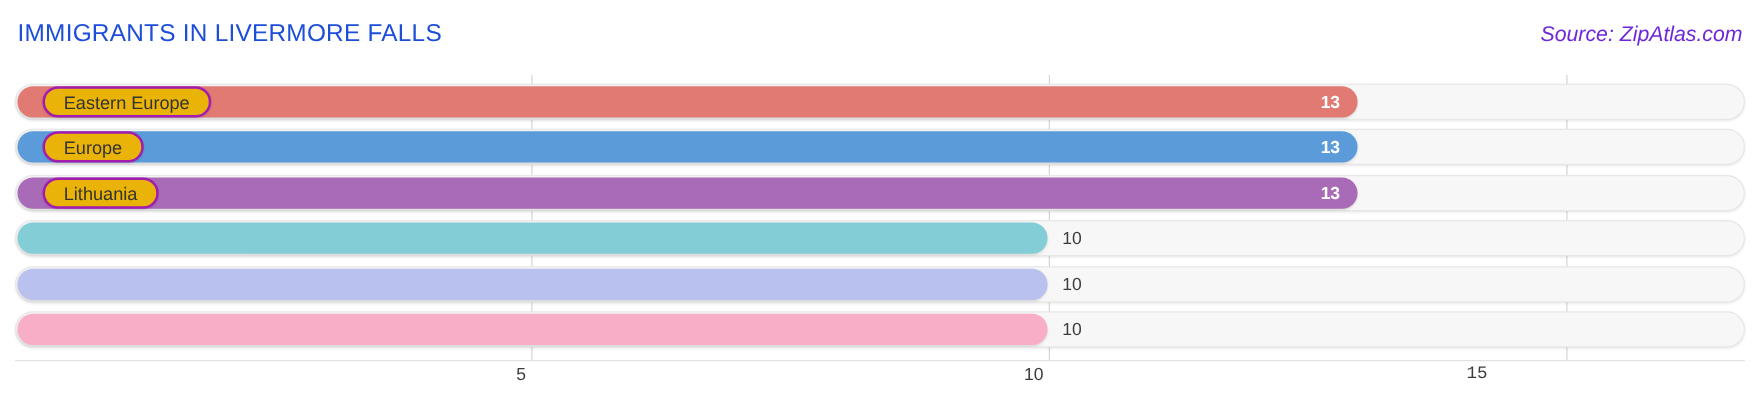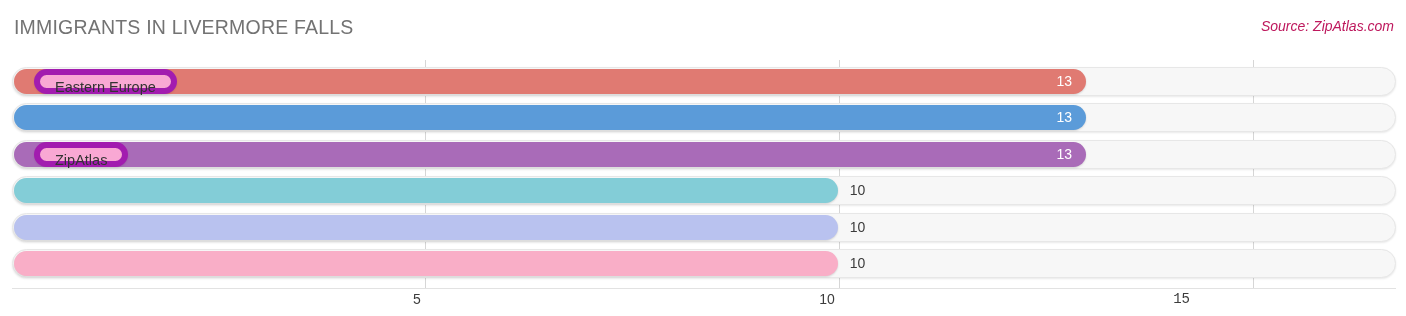--- a/index.html
+++ b/index.html
@@ -22,31 +22,31 @@
     left: 0; top: 0;
     width: 1406px;
     height: 56px;
   }
   .chart-title {
     position: absolute;
     left: 14px;
     top: 16px;
     font-size: 19.5px;
     letter-spacing: 0.2px;
-    color: #737373;
+    color: #1d4ed8;
     font-weight: 400;
     white-space: nowrap;
   }
   .chart-source {
     position: absolute;
     right: 12px;
     top: 18px;
-    font-size: 14px;
+    font-size: 17px;
     font-style: italic;
-    color: #be185d;
+    color: #6d28d9;
     white-space: nowrap;
   }
 
   
   .plot {
     position: absolute;
     left: 0;
     top: 60px;
     width: 1406px;
     height: 228px;
@@ -107,21 +107,21 @@
   }
 
   
   .value-in {
     position: absolute;
     top: 0;
     height: 25px;
     line-height: 25px;
     right: 14px;
     font-size: 14px;
-    font-weight: 400;
+    font-weight: 700;
     color: #ffffff;
   }
   
   .value-out {
     position: absolute;
     top: 0;
     height: 29px;
     line-height: 29px;
     font-size: 14px;
     font-weight: 400;
@@ -131,22 +131,22 @@
 
   
   .label-pill {
     position: absolute;
     left: 22px;
     top: 2px;
     height: 25px;
     line-height: 25px;
     padding: 0 15px;
     box-sizing: border-box;
-    background: #f9a8d4;
-    border: 6px solid #a21caf;
+    background: #eab308;
+    border: 2px solid #a21caf;
     border-radius: 13px;
     font-size: 14.5px;
     color: #333333;
     white-space: nowrap;
     box-shadow: 0 1px 2px rgba(0,0,0,0.10);
   }
 
   
   .axis {
     position: absolute;
@@ -193,27 +193,28 @@
         <div class="bar" style="width: 1072.08px; background: rgb(224, 122, 114);">
           <div class="value-in">13</div>
         </div>
         <div class="label-pill">Eastern Europe</div>
       </div>
       <div class="row" style="top: 43.4px;">
         <div class="track"></div>
         <div class="bar" style="width: 1072.08px; background: rgb(91, 155, 217);">
           <div class="value-in">13</div>
         </div>
+        <div class="label-pill">Europe</div>
       </div>
       <div class="row" style="top: 79.8px;">
         <div class="track"></div>
         <div class="bar" style="width: 1072.08px; background: rgb(169, 107, 184);">
           <div class="value-in">13</div>
         </div>
-        <div class="label-pill">ZipAtlas</div>
+        <div class="label-pill">Lithuania</div>
       </div>
       <div class="row" style="top: 116.2px;">
         <div class="track"></div>
         <div class="bar" style="width: 823.751px; background: rgb(131, 205, 215);"></div>
         <div class="value-out" style="left: 837.751px;">10</div>
       </div>
       <div class="row" style="top: 152.6px;">
         <div class="track"></div>
         <div class="bar" style="width: 823.751px; background: rgb(185, 194, 239);"></div>
         <div class="value-out" style="left: 837.751px;">10</div>

